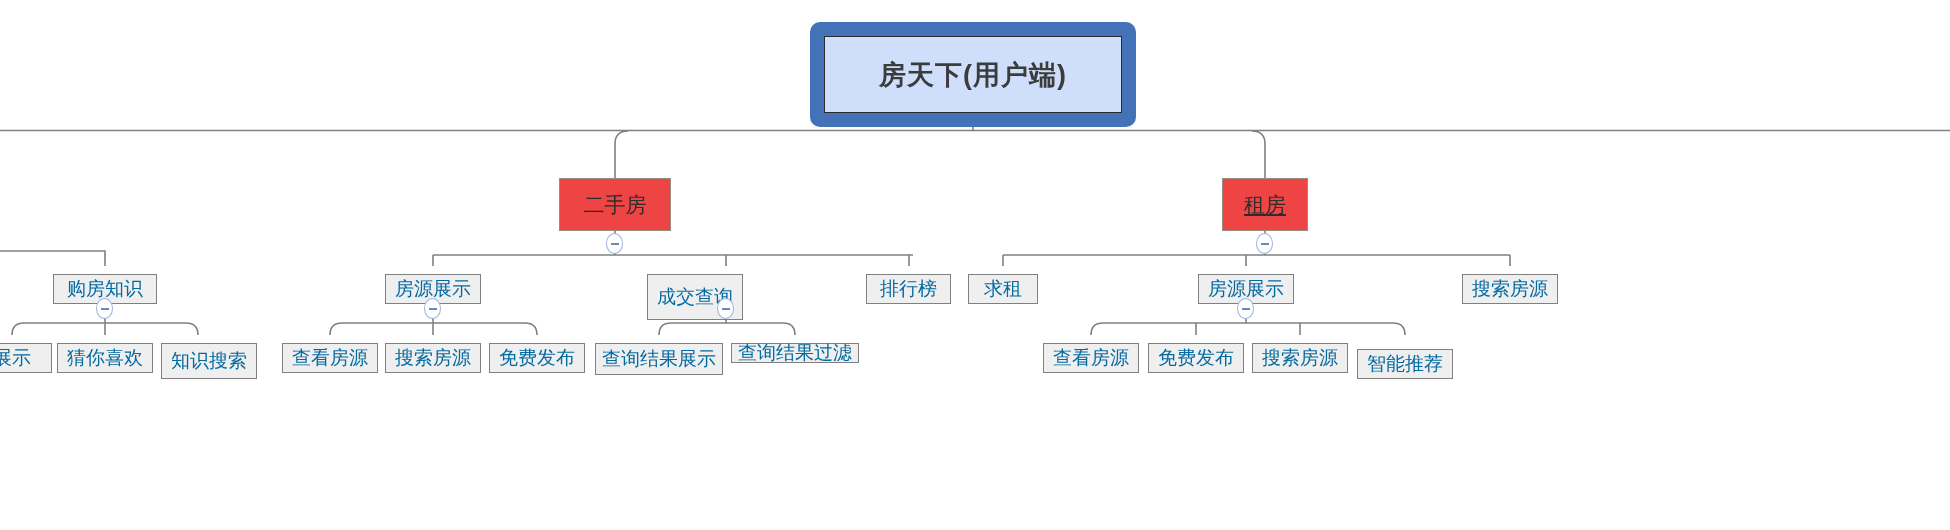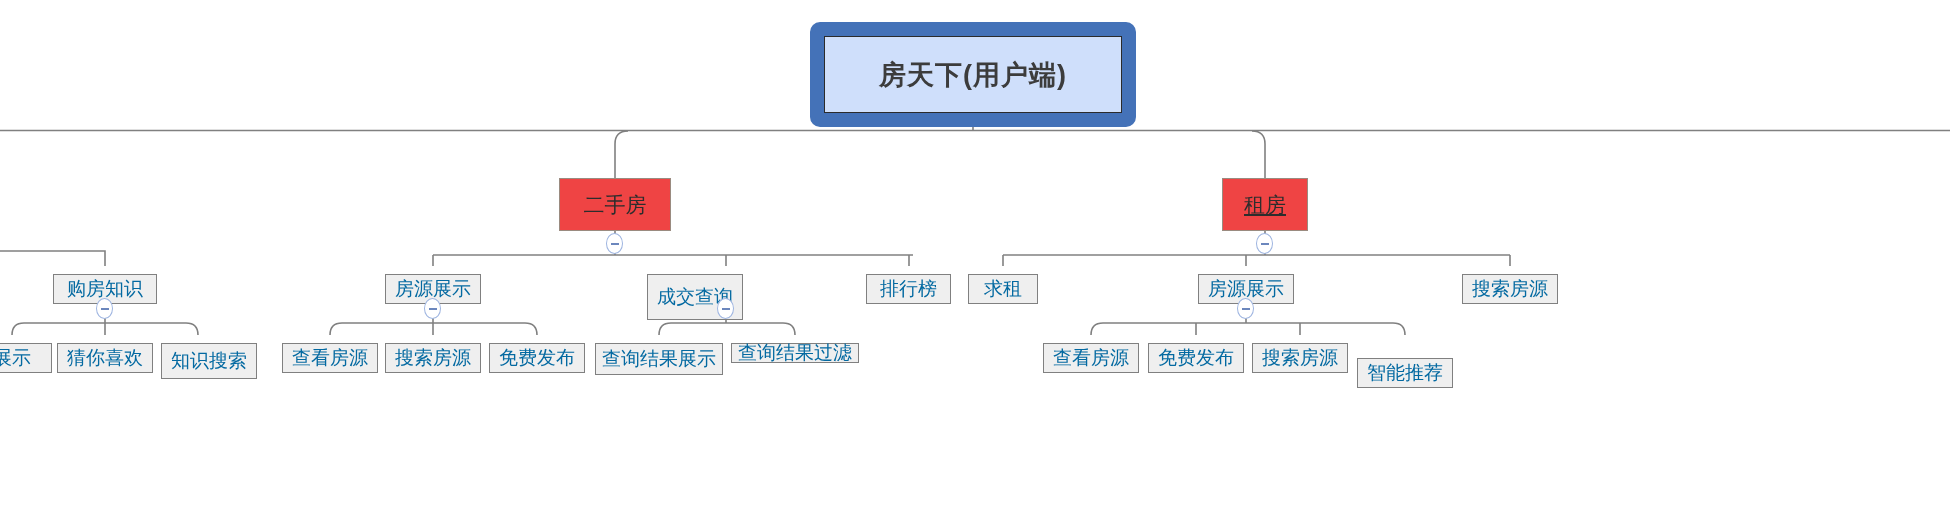--- a/index.html
+++ b/index.html
@@ -216,21 +216,21 @@
   </div>
 
   <div class="node lvl4" style="left:1148px; top:335px; width:96px; height:30px;">
     <span>免费发布</span>
   </div>
 
   <div class="node lvl4" style="left:1252px; top:335px; width:96px; height:30px;">
     <span>搜索房源</span>
   </div>
 
-  <div class="node lvl4" style="left:1357px; top:350px; width:96px; height:30px;text-align:center;">
+  <div class="node lvl4" style="left:1357px; top:341px; width:96px; height:30px;text-align:center;">
     <span>智能推荐</span>
   </div>
 
   <div class="toggle" style="left:606px; top:233px;"></div>
   <div class="toggle" style="left:1256px; top:233px;"></div>
   <div class="toggle" style="left:96px; top:298px;"></div>
   <div class="toggle" style="left:424px; top:298px;"></div>
   <div class="toggle" style="left:717px; top:298px;"></div>
   <div class="toggle" style="left:1237px; top:298px;"></div>
 

